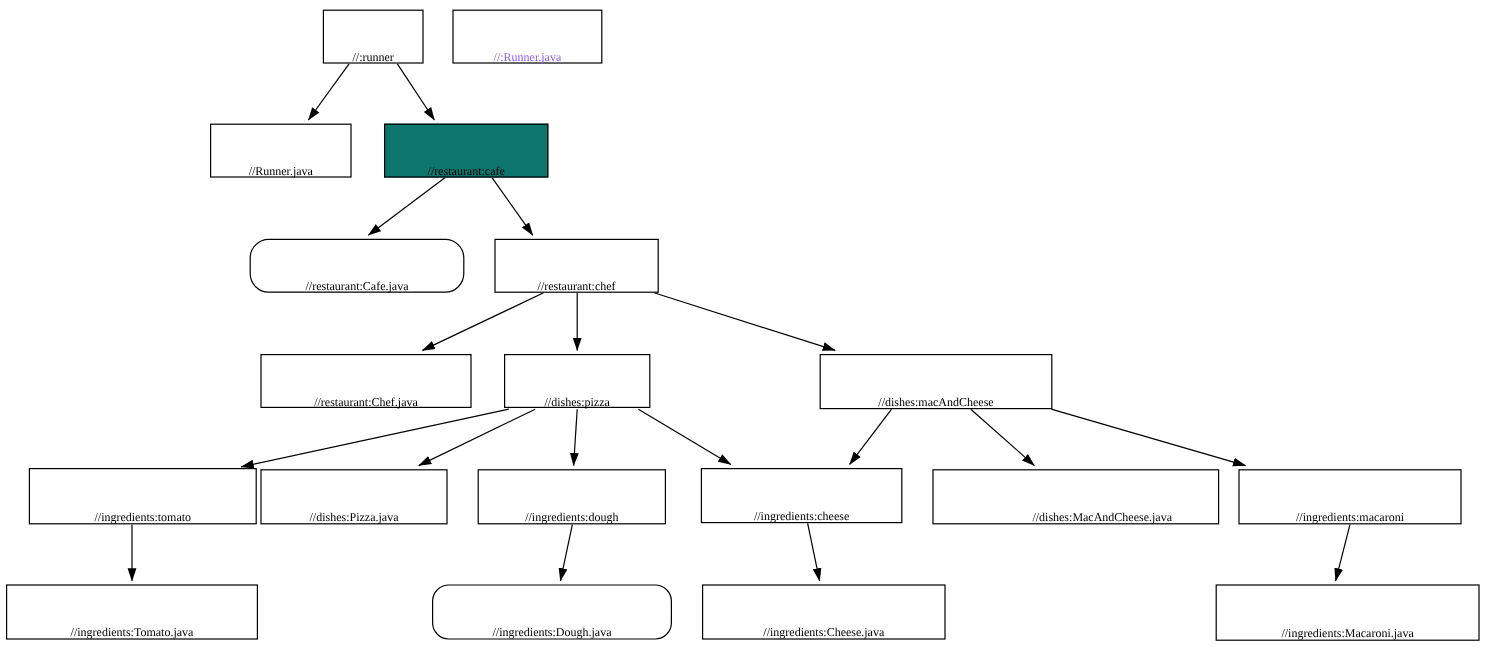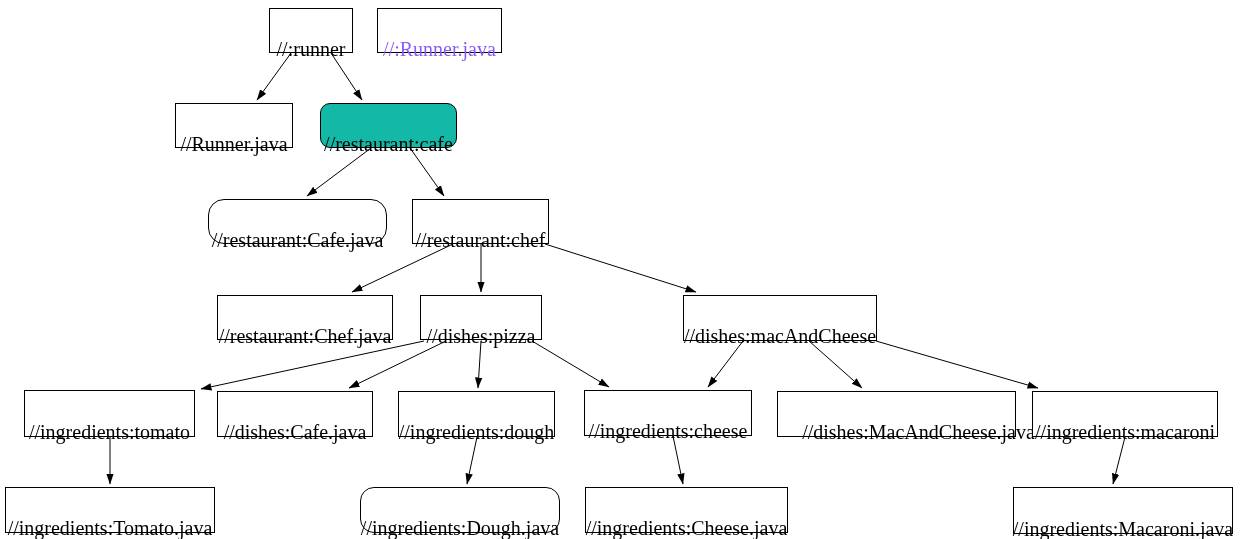--- a/index.html
+++ b/index.html
@@ -26,21 +26,21 @@
     position: absolute;
     box-sizing: border-box;
     border: 1px solid #000000;
     background: #ffffff;
     display: flex;
     align-items: center;
     justify-content: center;
     text-align: center;
   }
   .node .label {
-    font-size: 20px;
+    font-size: 10px;
     color: #000000;
     white-space: nowrap;
     line-height: 1;
     margin-top: 36px;
   }
 </style>
 </head>
 <body>
 
 <div class="canvas">
@@ -74,43 +74,43 @@
   <div id="node-layer">
       <div class="node" style="left: 269px; top: 8px; width: 84px; height: 45px; border-color: rgb(0, 0, 0); background: rgb(255, 255, 255);">
         <span class="label" style="color: rgb(0, 0, 0);">//:runner</span>
       </div>
       <div class="node" style="left: 377px; top: 8px; width: 125px; height: 45px; border-color: rgb(0, 0, 0); background: rgb(255, 255, 255);">
         <span class="label" style="color: #8b5cf6;">//:Runner.java</span>
       </div>
       <div class="node" style="left: 175px; top: 103px; width: 118px; height: 45px; border-color: rgb(0, 0, 0); background: rgb(255, 255, 255);">
         <span class="label" style="color: rgb(0, 0, 0);">//Runner.java</span>
       </div>
-      <div class="node" style="left: 320px; top: 103px; width: 137px; height: 45px; border-color: rgb(0, 0, 0); background: #14b8a6; border-radius: 10px;">
+      <div class="node" style="left: 320px; top: 103px; width: 137px; height: 45px; border-color: rgb(0, 0, 0); background: #0f766e;">
         <span class="label" style="color: rgb(0, 0, 0);">//restaurant:cafe</span>
       </div>
       <div class="node" style="left: 208px; top: 199px; width: 179px; height: 45px; border-color: rgb(0, 0, 0); background: rgb(255, 255, 255); border-radius: 16px;">
         <span class="label" style="color: rgb(0, 0, 0);">//restaurant:Cafe.java</span>
       </div>
       <div class="node" style="left: 412px; top: 199px; width: 137px; height: 45px; border-color: rgb(0, 0, 0); background: rgb(255, 255, 255);">
         <span class="label" style="color: rgb(0, 0, 0);">//restaurant:chef</span>
       </div>
       <div class="node" style="left: 217px; top: 295px; width: 176px; height: 45px; border-color: rgb(0, 0, 0); background: rgb(255, 255, 255);">
         <span class="label" style="color: rgb(0, 0, 0);">//restaurant:Chef.java</span>
       </div>
       <div class="node" style="left: 420px; top: 295px; width: 122px; height: 45px; border-color: rgb(0, 0, 0); background: rgb(255, 255, 255);">
         <span class="label" style="color: rgb(0, 0, 0);">//dishes:pizza</span>
       </div>
       <div class="node" style="left: 683px; top: 295px; width: 194px; height: 46px; border-color: rgb(0, 0, 0); background: rgb(255, 255, 255);">
         <span class="label" style="color: rgb(0, 0, 0);">//dishes:macAndCheese</span>
       </div>
-      <div class="node" style="left: 24px; top: 390px; width: 171px; height: 47px; border-color: rgb(0, 0, 0); background: rgb(255, 255, 255);">
+      <div class="node" style="left: 24px; top: 390px; width: 190px; height: 47px; border-color: rgb(0, 0, 0); background: rgb(255, 255, 255);">
         <span class="label" style="color: rgb(0, 0, 0);">//ingredients:tomato</span>
       </div>
       <div class="node" style="left: 217px; top: 391px; width: 156px; height: 46px; border-color: rgb(0, 0, 0); background: rgb(255, 255, 255);">
-        <span class="label" style="color: rgb(0, 0, 0);">//dishes:Cafe.java</span>
+        <span class="label" style="color: rgb(0, 0, 0);">//dishes:Pizza.java</span>
       </div>
       <div class="node" style="left: 398px; top: 391px; width: 157px; height: 46px; border-color: rgb(0, 0, 0); background: rgb(255, 255, 255);">
         <span class="label" style="color: rgb(0, 0, 0);">//ingredients:dough</span>
       </div>
       <div class="node" style="left: 584px; top: 390px; width: 168px; height: 46px; border-color: rgb(0, 0, 0); background: rgb(255, 255, 255);">
         <span class="label" style="color: rgb(0, 0, 0);">//ingredients:cheese</span>
       </div>
       <div class="node" style="left: 777px; top: 391px; width: 239px; height: 46px; border-color: rgb(0, 0, 0); background: rgb(255, 255, 255); padding-left: 44px;">
         <span class="label" style="color: rgb(0, 0, 0);">//dishes:MacAndCheese.java</span>
       </div>

